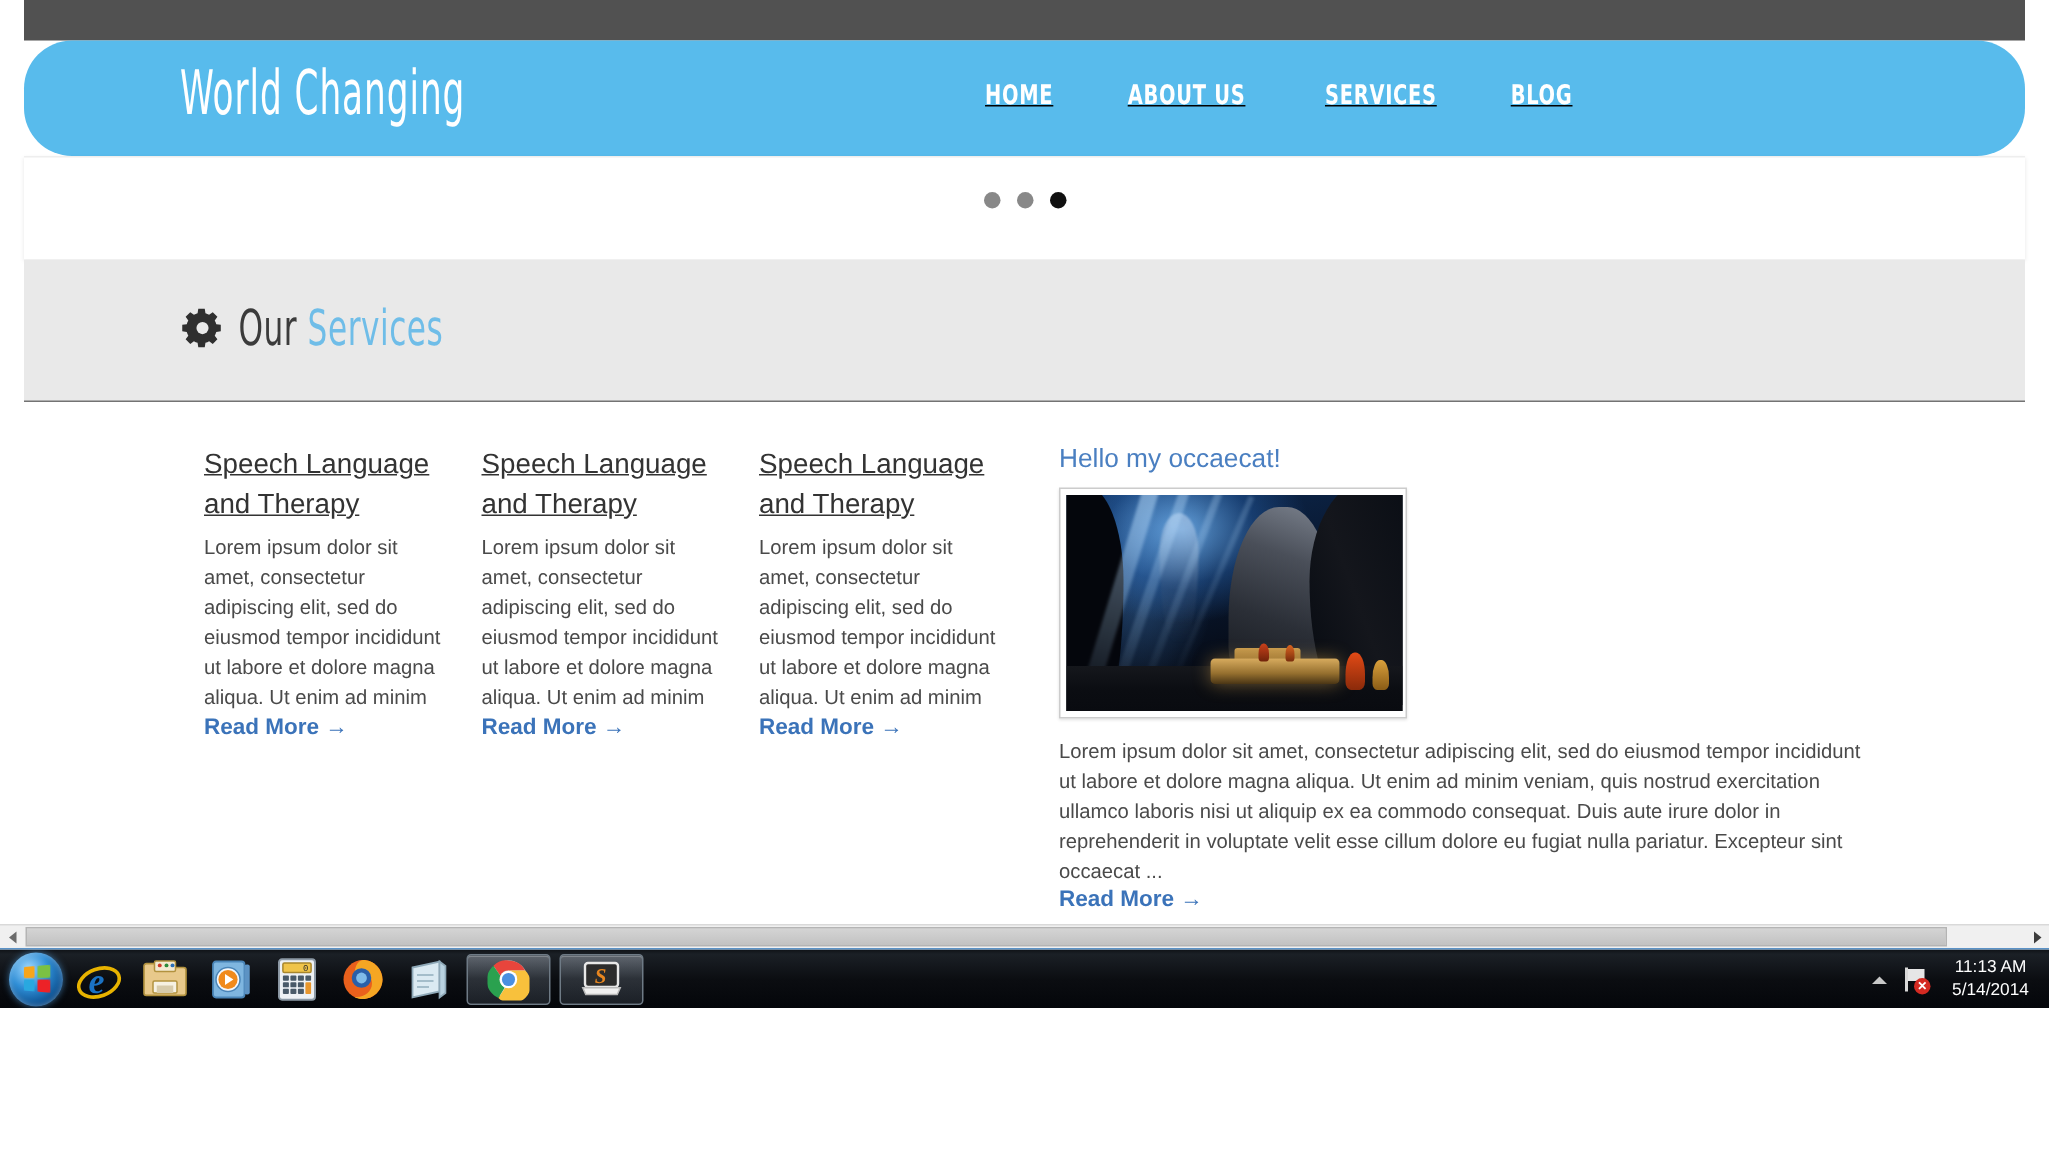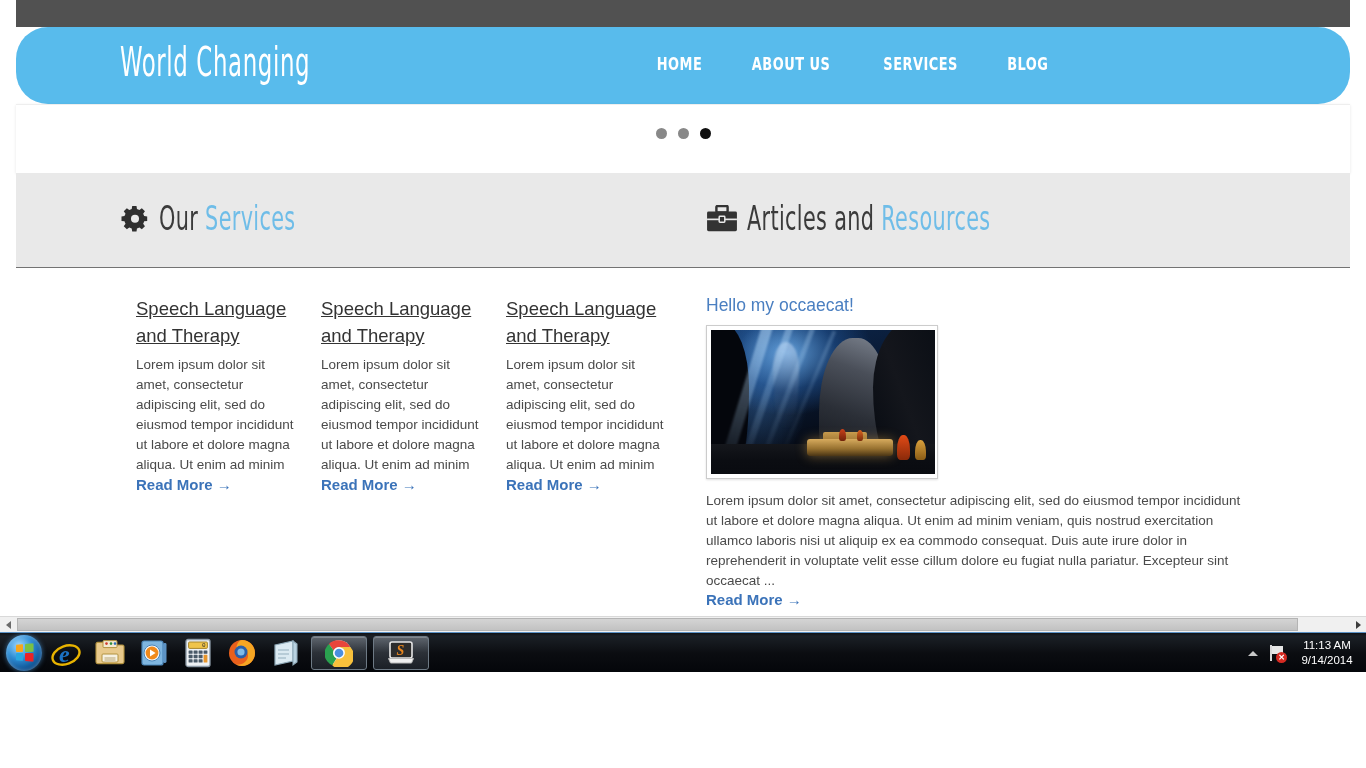--- a/index.html
+++ b/index.html
@@ -50,20 +50,21 @@
     white-space: nowrap;
     line-height: 58px;
   }
   .nav {
     position: absolute;
     right: 280px; top: 26px;
     display: flex;
     align-items: center;
     gap: 0px;
     white-space: nowrap;
+    text-decoration: underline;
   }
   .nav-item {
     color: #ffffff;
     font-family: "DejaVu Sans Condensed", "Liberation Sans Narrow", "Liberation Sans", sans-serif;
     font-size: 18px;
     font-weight: bold;
     letter-spacing: 0.6px;
     text-decoration: none;
     padding: 0 17px;
     transform: scaleX(0.80);
@@ -417,29 +418,20 @@
 
     <div class="sec-title left">
       <svg class="sec-icon" width="30" height="30" viewBox="0 0 32 32">
         <path fill="#2f2f2f" d="M16 10.2a5.8 5.8 0 1 0 0 11.6 5.8 5.8 0 0 0 0-11.6zm0 8.9a3.1 3.1 0 1 1 0-6.2 3.1 3.1 0 0 1 0 6.2z"></path>
         <path fill="#2f2f2f" d="M29 13.4l-3.2-.5a10.4 10.4 0 0 0-1.1-2.6l1.9-2.6-3.3-3.3-2.6 1.9a10.4 10.4 0 0 0-2.6-1.1L17.6 2h-4.6l-.5 3.2c-.9.25-1.78.62-2.6 1.1L7.3 4.4 4 7.7l1.9 2.6c-.48.82-.85 1.7-1.1 2.6L1.6 13.4v4.6l3.2.5c.25.9.62 1.78 1.1 2.6L4 23.7l3.3 3.3 2.6-1.9c.82.48 1.7.85 2.6 1.1l.5 3.2h4.6l.5-3.2c.9-.25 1.78-.62 2.6-1.1l2.6 1.9 3.3-3.3-1.9-2.6c.48-.82.85-1.7 1.1-2.6l3.2-.5v-4.6z"></path>
         <circle cx="16" cy="15.7" r="4.3" fill="#e9e9e9"></circle>
       </svg>
       <span class="sec-text"><span class="part-dark">Our</span> <span class="part-blue">Services</span></span>
     </div>
 
-    <div class="sec-title right">
-      <svg class="sec-icon" width="32" height="28" viewBox="0 0 34 30">
-        <rect x="11" y="1" width="12" height="7" rx="1.2" fill="none" stroke="#333333" stroke-width="2.6"></rect>
-        <rect x="1" y="7" width="32" height="21" rx="1.6" fill="#333333"></rect>
-        <rect x="1" y="14.5" width="32" height="1.8" fill="#e9e9e9"></rect>
-        <rect x="14" y="12" width="6" height="6.5" rx="0.8" fill="#333333" stroke="#e9e9e9" stroke-width="1.6"></rect>
-      </svg>
-      <span class="sec-text"><span class="part-dark">Articles and</span> <span class="part-blue">Resources</span></span>
-    </div>
 
   </div>
 
   <div class="content">
 
     <div class="services">
       <div class="service-col">
         <h3 class="service-title">Speech Language and Therapy</h3>
         <p class="service-body">Lorem ipsum dolor sit amet, consectetur adipiscing elit, sed do eiusmod tempor incididunt ut labore et dolore magna aliqua. Ut enim ad minim</p>
         <a class="read-more">Read More →</a>
@@ -602,19 +594,19 @@
 
   <div class="tray">
     <div class="tray-up"></div>
     <div class="tray-net">
       <span class="pole"></span>
       <span class="cloth"></span>
       <span class="err">✕</span>
     </div>
     <div class="clock">
       <div>11:13 AM</div>
-      <div>9/14/2014</div>
+      <div>5/14/2014</div>
     </div>
   </div>
 
 </div>
 
 <div class="below-taskbar"></div>
 
 </body></html>

